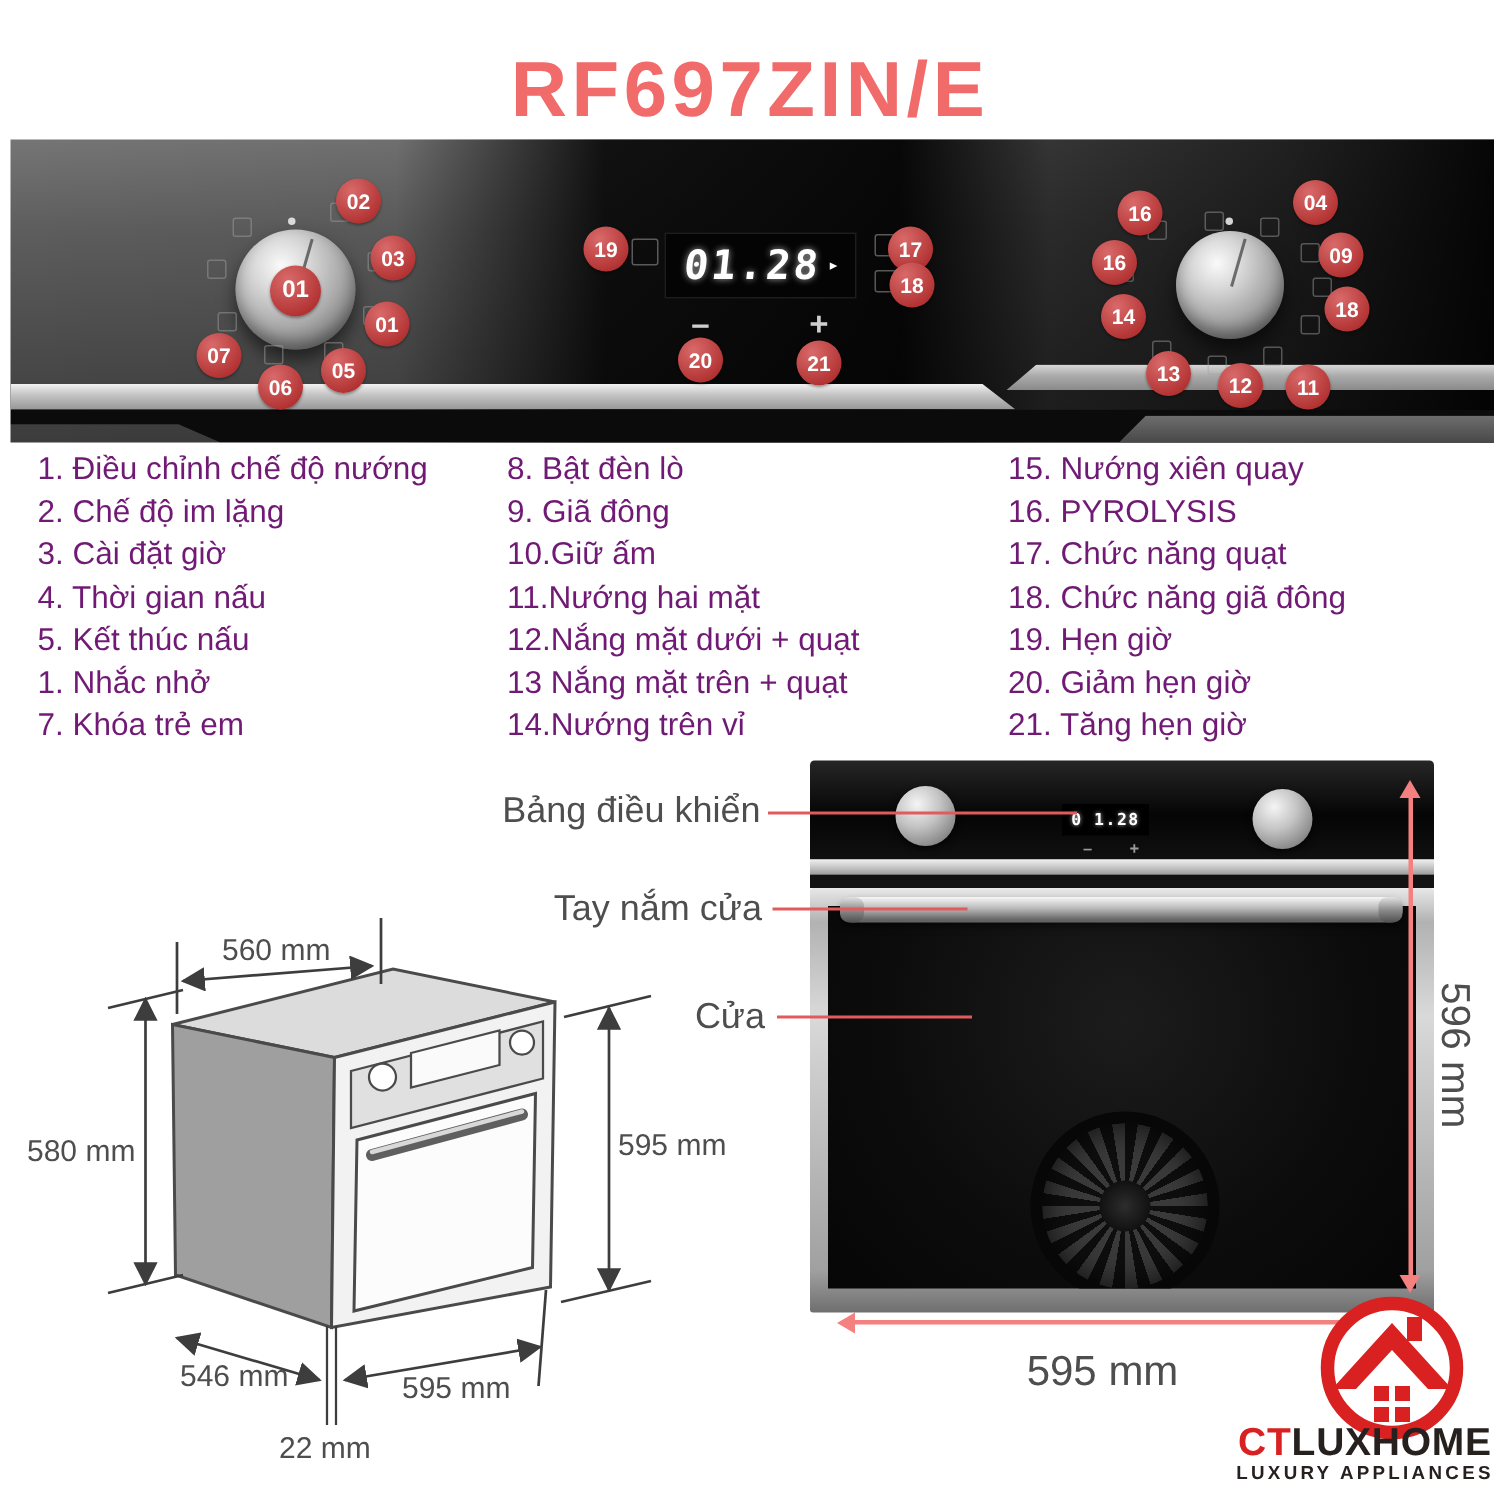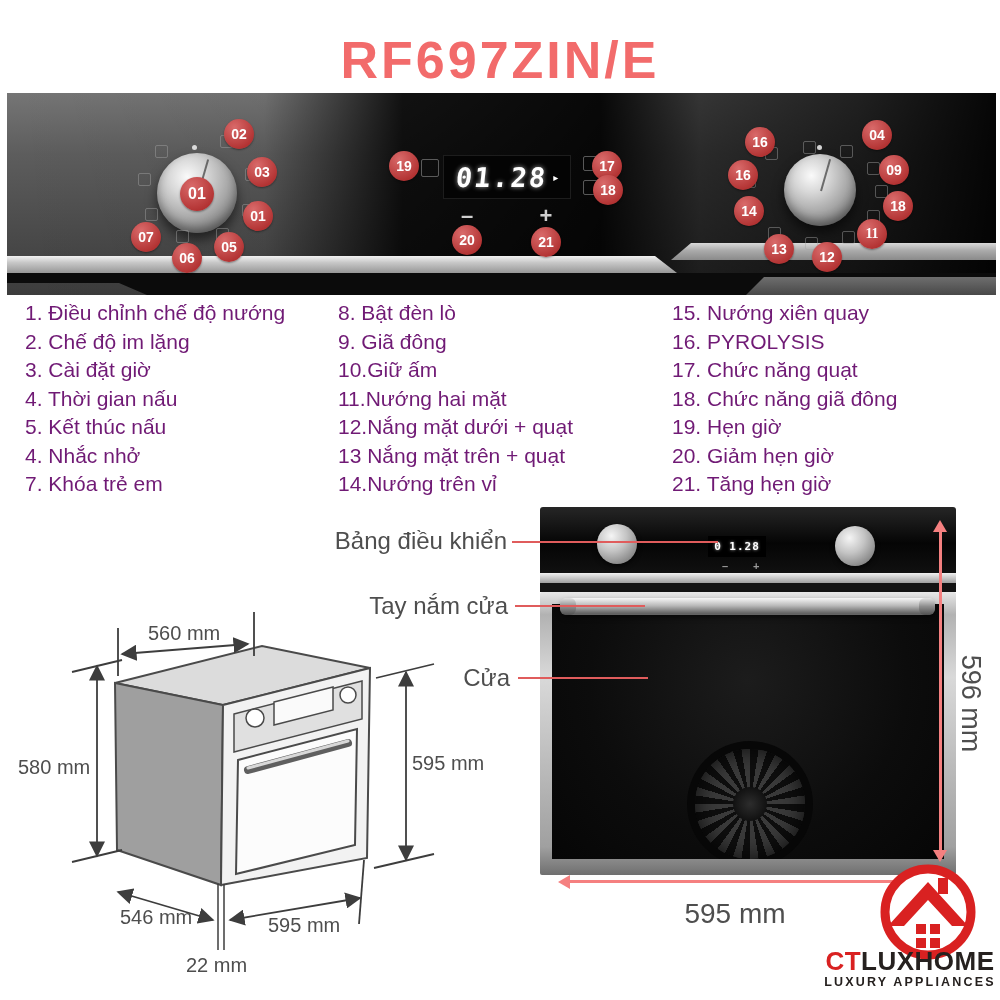--- a/index.html
+++ b/index.html
@@ -151,40 +151,40 @@
     <div class="abs co big" style="left:173px;top:84px;">01</div>
     <div class="abs co" style="left:217px;top:26px;">02</div>
     <div class="abs co" style="left:240px;top:64px;">03</div>
     <div class="abs co" style="left:236px;top:108px;">01</div>
     <div class="abs co" style="left:207px;top:139px;">05</div>
     <div class="abs co" style="left:165px;top:150px;">06</div>
     <div class="abs co" style="left:124px;top:129px;">07</div>
     <div class="abs co" style="left:855px;top:27px;">04</div>
     <div class="abs co" style="left:872px;top:62px;">09</div>
     <div class="abs co" style="left:876px;top:98px;">18</div>
-    <div class="abs co" style="left:850px;top:126px;font-family:Liberation Serif, serif;">11</div>
+    <div class="abs co" style="left:850px;top:150px;">11</div>
     <div class="abs co" style="left:805px;top:149px;">12</div>
     <div class="abs co" style="left:757px;top:141px;">13</div>
     <div class="abs co" style="left:727px;top:103px;">14</div>
     <div class="abs co" style="left:721px;top:67px;">16</div>
     <div class="abs co" style="left:738px;top:34px;">16</div>
     <div class="abs co" style="left:585px;top:58px;">17</div>
     <div class="abs co" style="left:586px;top:82px;">18</div>
     <div class="abs co" style="left:382px;top:58px;">19</div>
     <div class="abs co" style="left:445px;top:132px;">20</div>
     <div class="abs co" style="left:524px;top:134px;">21</div>
   </div>
 
   <ul class="abs leg" style="left:25px;">
     <li>1. Điều chỉnh chế độ nướng</li>
     <li>2. Chế độ im lặng</li>
     <li>3. Cài đặt giờ</li>
     <li>4. Thời gian nấu</li>
     <li>5. Kết thúc nấu</li>
-    <li>4. Nhắc nhở</li>
+    <li>1. Nhắc nhở</li>
     <li>7. Khóa trẻ em</li>
   </ul>
   <ul class="abs leg" style="left:338px;">
     <li>8.  Bật đèn lò</li>
     <li>9.  Giã đông</li>
     <li>10.Giữ ấm</li>
     <li>11.Nướng hai mặt</li>
     <li>12.Nắng mặt dưới + quạt</li>
     <li>13 Nắng mặt trên + quạt</li>
     <li>14.Nướng trên vỉ</li>

